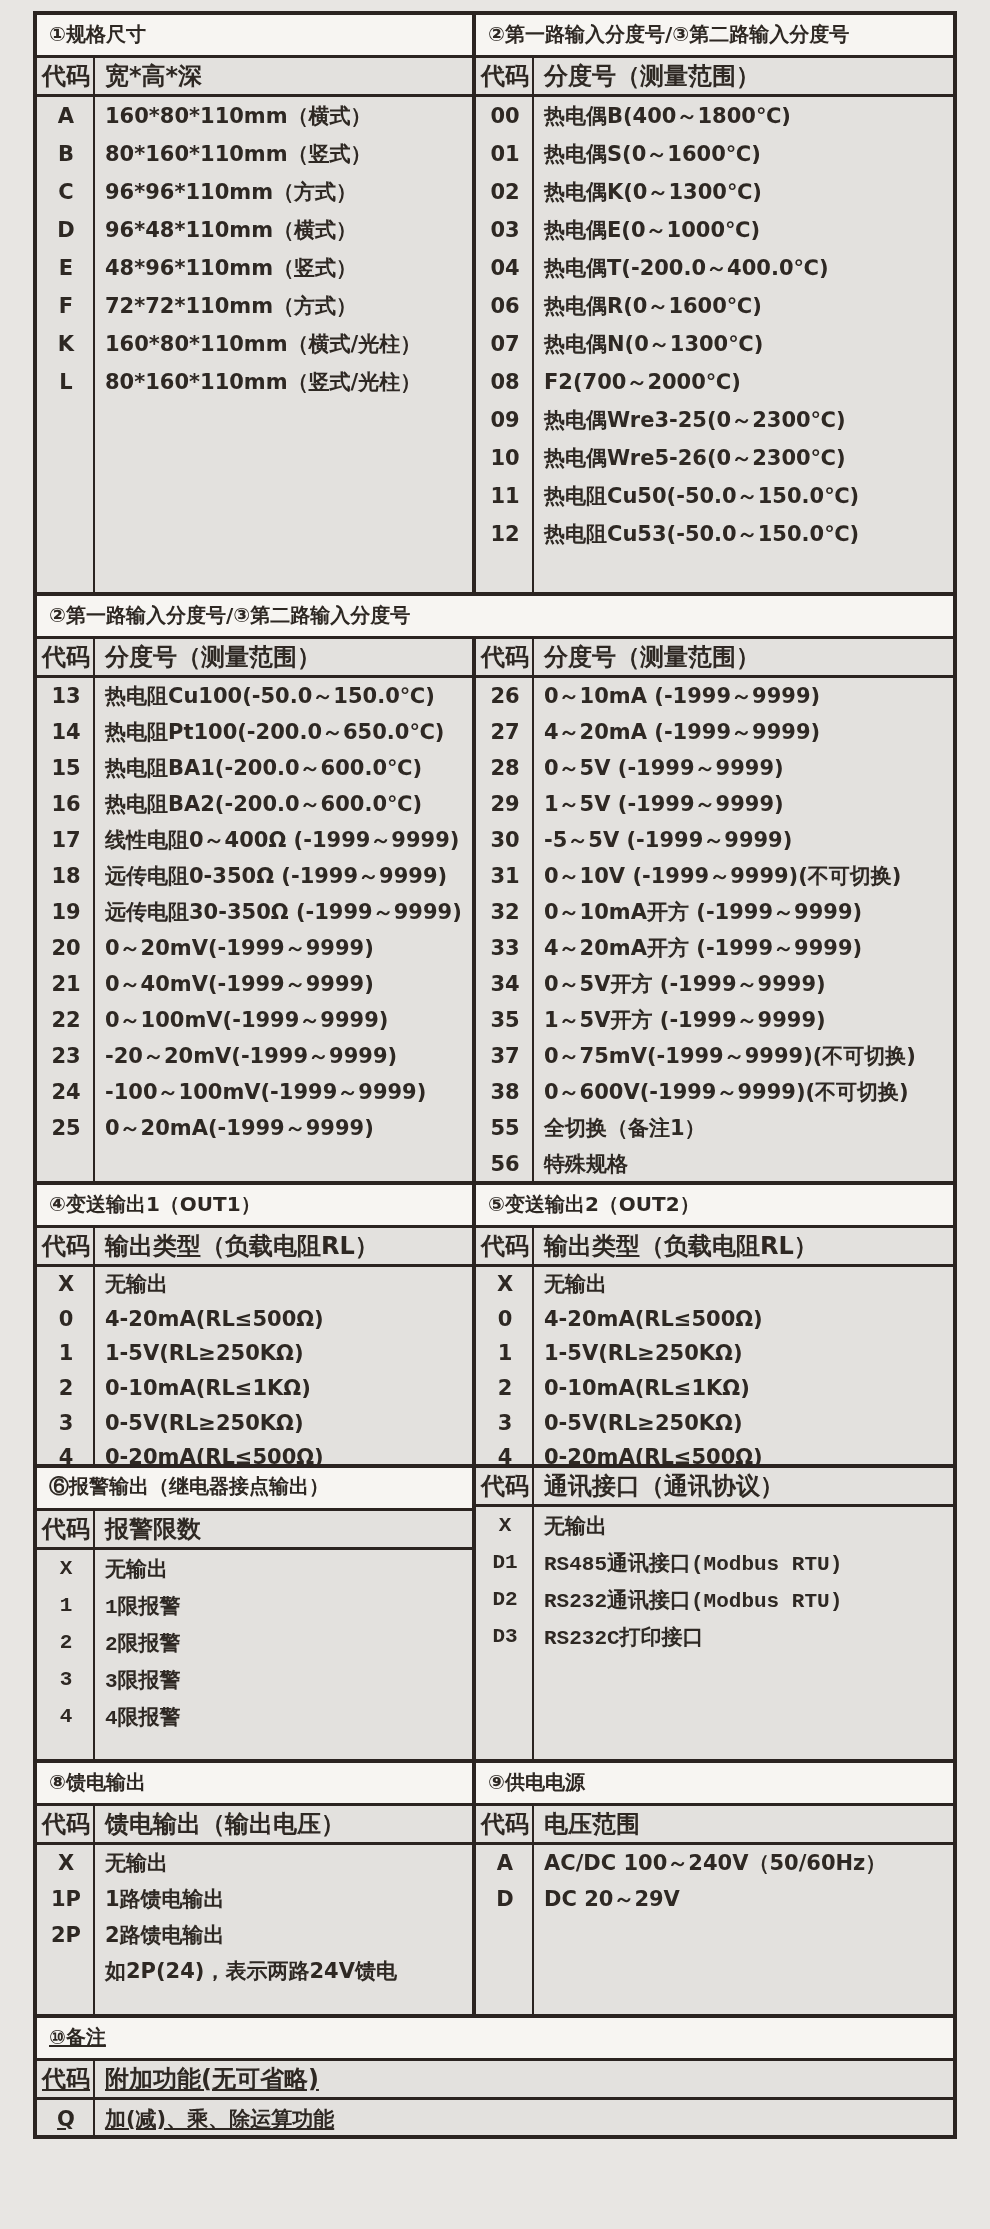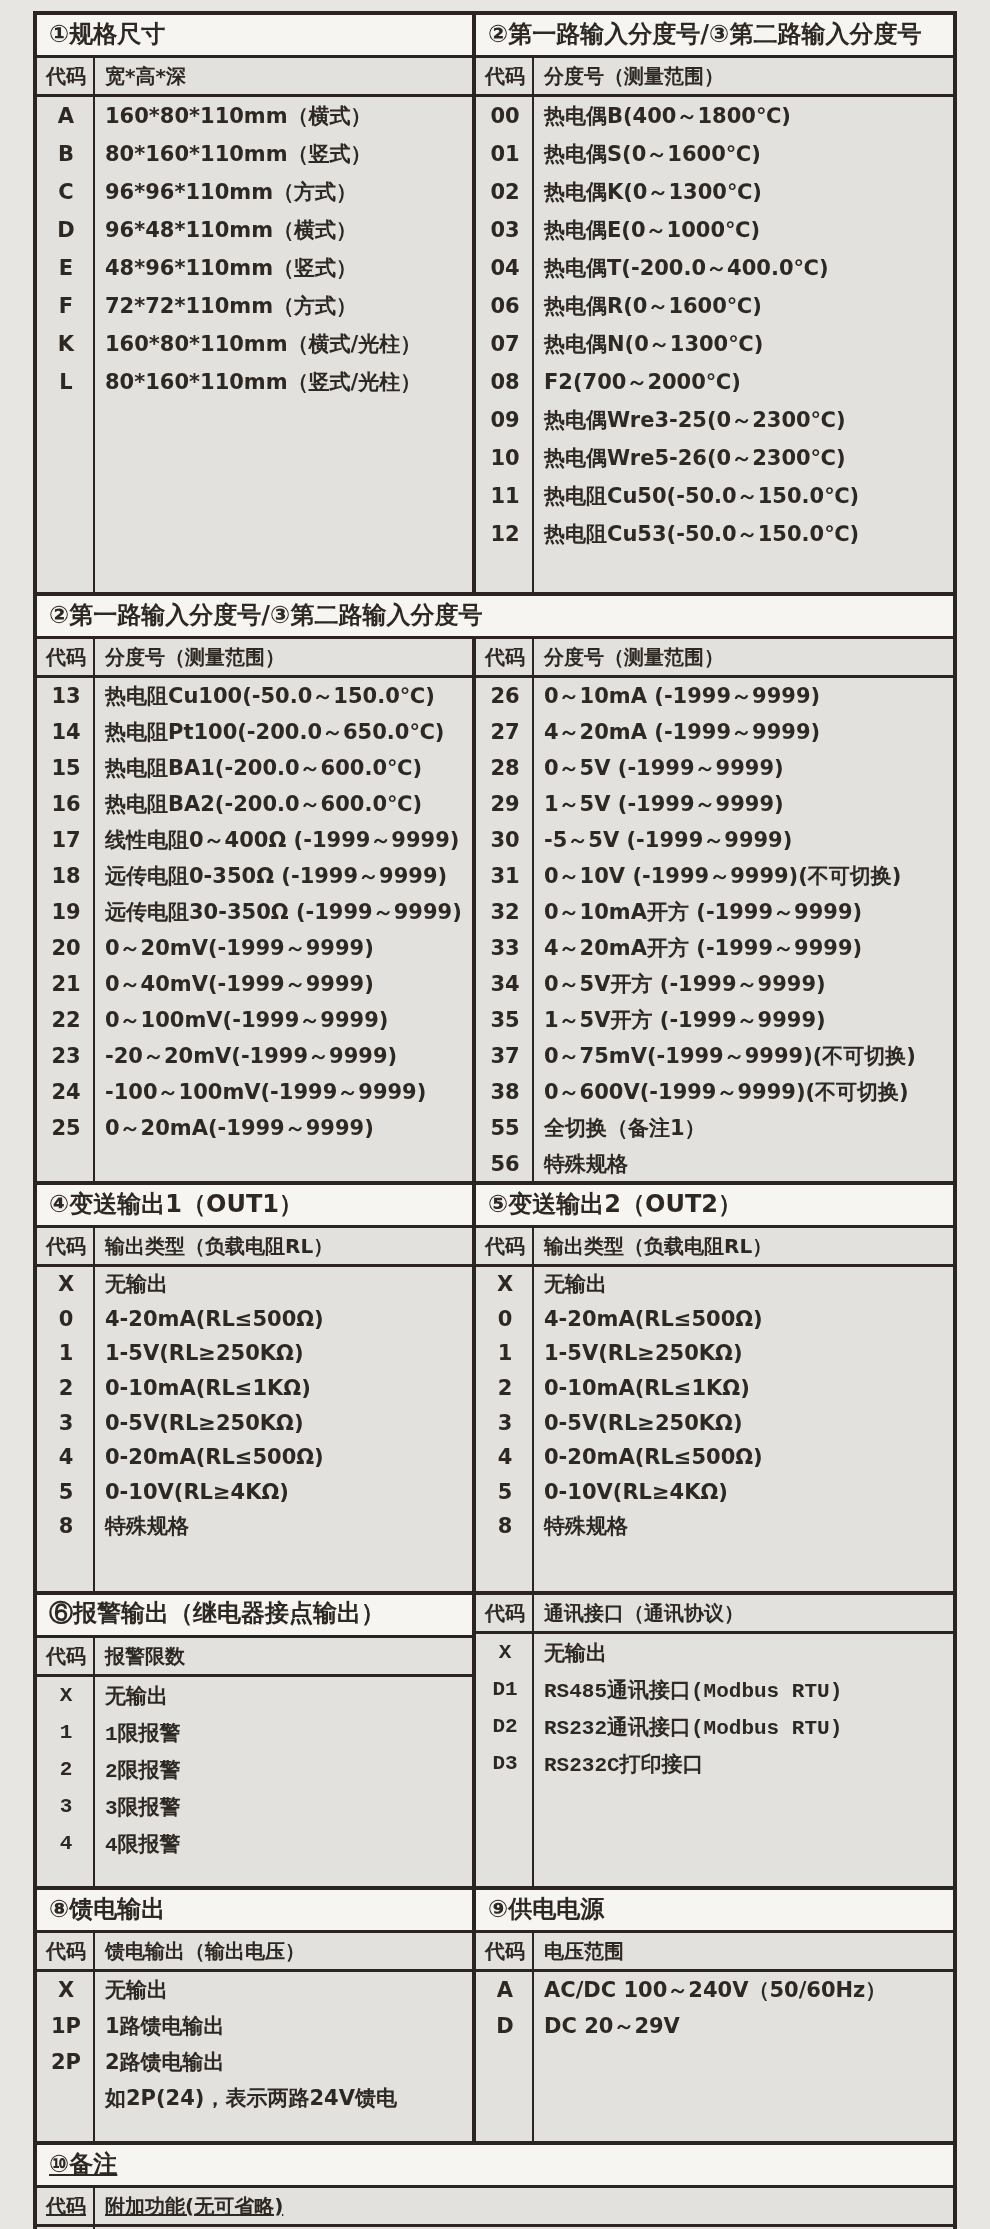--- a/index.html
+++ b/index.html
@@ -22,53 +22,53 @@
   .sheet{
     width:924px;
     margin:11px auto 0 auto;
     border:4px solid var(--border);
     background:var(--body);
   }
   .block{width:100%;display:flex;flex-direction:column;}
   .block + .block{border-top:4px solid var(--border);}
   .b1{height:577px;}
   .b2{height:589px;--rh:36px;}
-  .b3{height:410px;--rh:34.6px;}
+  .b3{height:283px;--rh:34.6px;}
   .b4{height:295px;font-family:Liberation Mono, monospace;--rh:37px;}
   .b5{height:255px;--rh:36px;}
   .b6{height:121px;text-decoration:underline;--rh:38px;}
   .b1{--rh:38px;}
   .two-col{display:flex;flex:1;min-height:0;}
   .half{display:flex;flex-direction:column;min-width:0;}
   .half.l{width:435px;flex:none;}
   .half.r{flex:1;border-left:4px solid var(--border);}
   .titlebar{
     height:43px;
     line-height:39px;
     border-bottom:3px solid var(--border);
     background:var(--title);
-    font-size:24px;
+    font-size:20px;
     padding-left:12px;
     white-space:nowrap;
     overflow:hidden;
     flex:none;
   }
   .tablegrid{position:relative;flex:1;display:flex;flex-direction:column;min-height:0;}
   .tablegrid::before{
     content:"";
     position:absolute;
     left:56px;top:0;bottom:0;width:2px;
     background:var(--border);
   }
   .thead{
     display:flex;
     height:39px;
     border-bottom:3px solid var(--border);
     align-items:center;
-    font-size:20px;
+    font-size:24px;
     flex:none;
   }
   .tbody{flex:1;display:flex;flex-direction:column;align-items:stretch;overflow:hidden;}
   .row{display:flex;height:var(--rh);align-items:center;font-size:21px;flex:none;}
   .cell-code{width:58px;text-align:center;flex:none;}
   .cell-desc{flex:1;padding-left:10px;white-space:nowrap;overflow:hidden;}
 </style>
 </head>
 <body>
 

